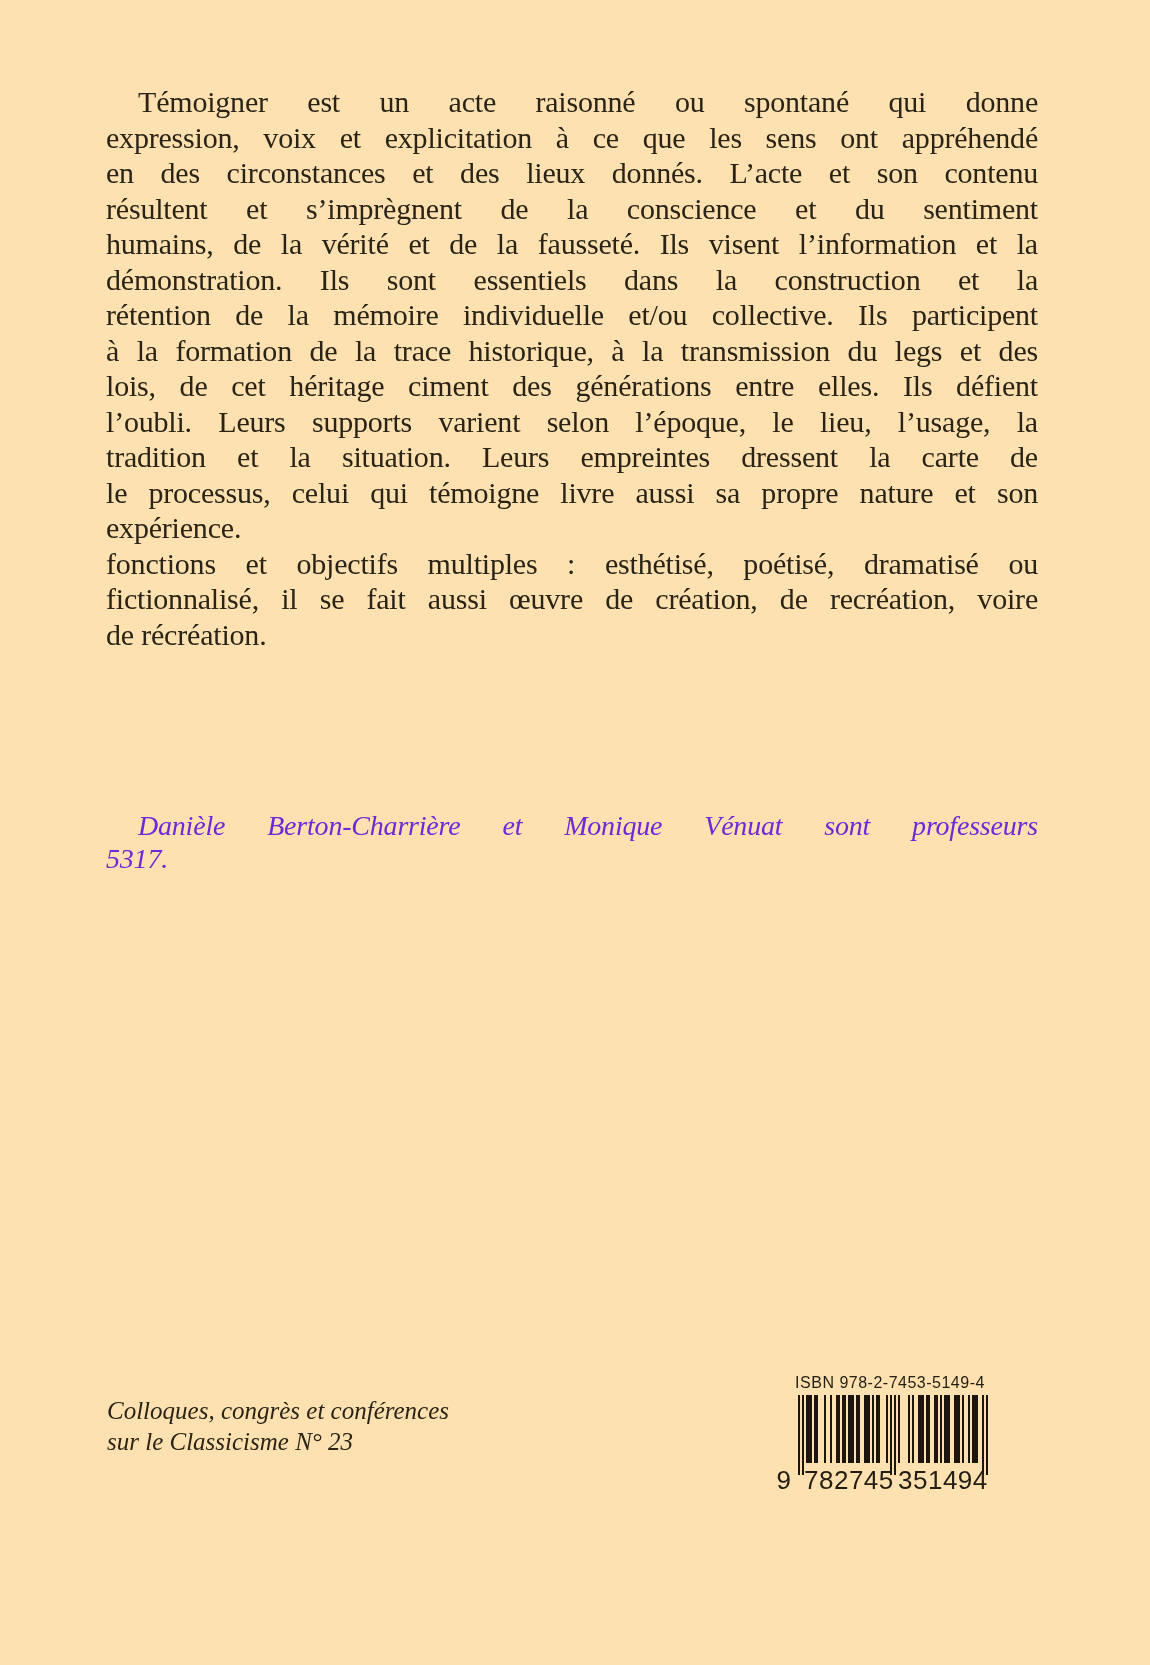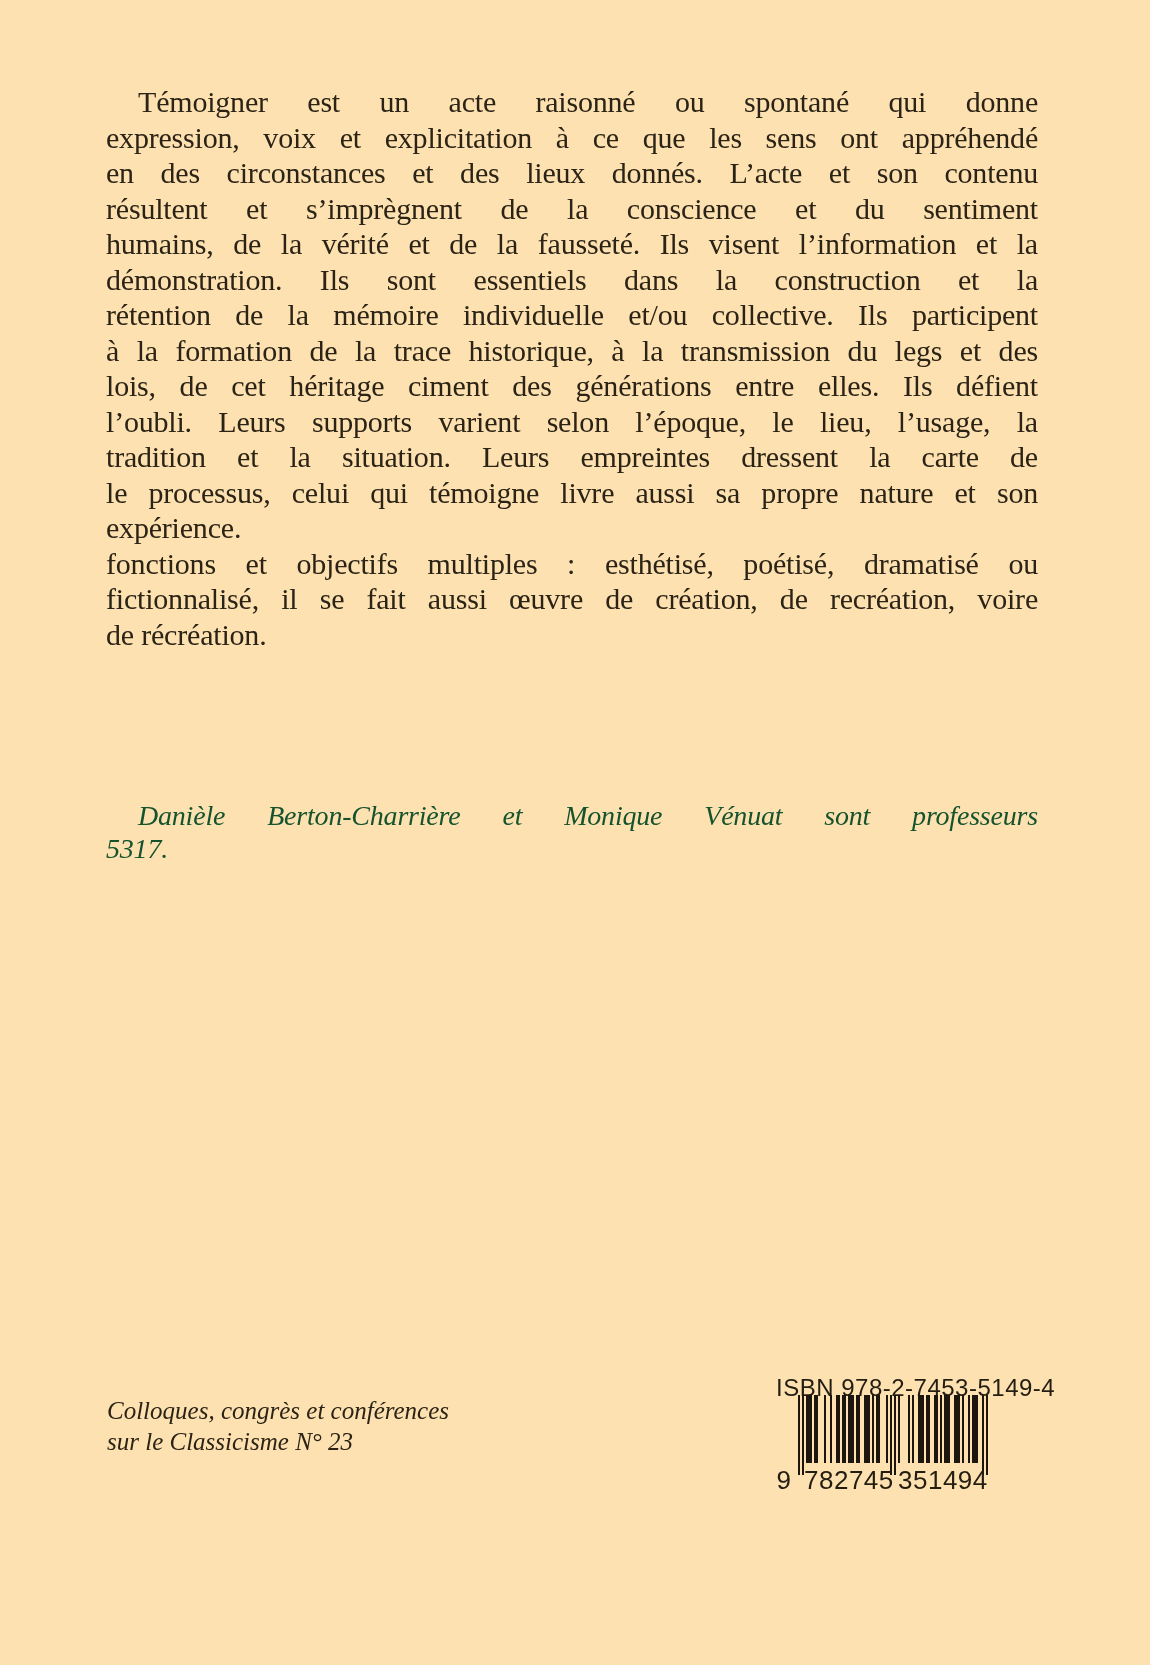--- a/index.html
+++ b/index.html
@@ -47,21 +47,21 @@
   
   .isbn-block {
     position: absolute;
     left: 776px; top: 1372px; width: 228px; height: 125px;
   }
   .isbn-label {
     position: absolute;
     left: 0; top: 2px; width: 228px;
     text-align: center;
     font-family: "Liberation Sans", sans-serif;
-    font-size: 24px;
+    font-size: 16px;
     letter-spacing: 0.5px;
     color: #241d12;
     white-space: nowrap;
   }
   .barcode-svg {
     position: absolute;
     left: 22px; top: 23px;
   }
   .ean-digit {
     position: absolute;
@@ -98,21 +98,21 @@
         <div class="line just">le processus, celui qui témoigne livre aussi sa propre nature et son</div>
         <div class="line">expérience.</div>
       </div>
     <div>
         <div class="line just">fonctions et objectifs multiples : esthétisé, poétisé, dramatisé ou</div>
         <div class="line just">fictionnalisé, il se fait aussi œuvre de création, de recréation, voire</div>
         <div class="line">de récréation.</div>
       </div>
   </div>
 
-  <div class="bio" style="color: #14532d;">
+  <div class="bio" style="color: #6d28d9; margin-top: 10px;">
       <div class="line just indent">Danièle Berton-Charrière et Monique Vénuat sont professeurs</div>
       <div class="line">5317.</div>
     </div>
 
   <div class="series" style="color: rgb(43, 35, 22);">
       <div class="line">Colloques, congrès et conférences</div>
       <div class="line">sur le Classicisme N° 23</div>
     </div>
 
   <div class="isbn-block">

